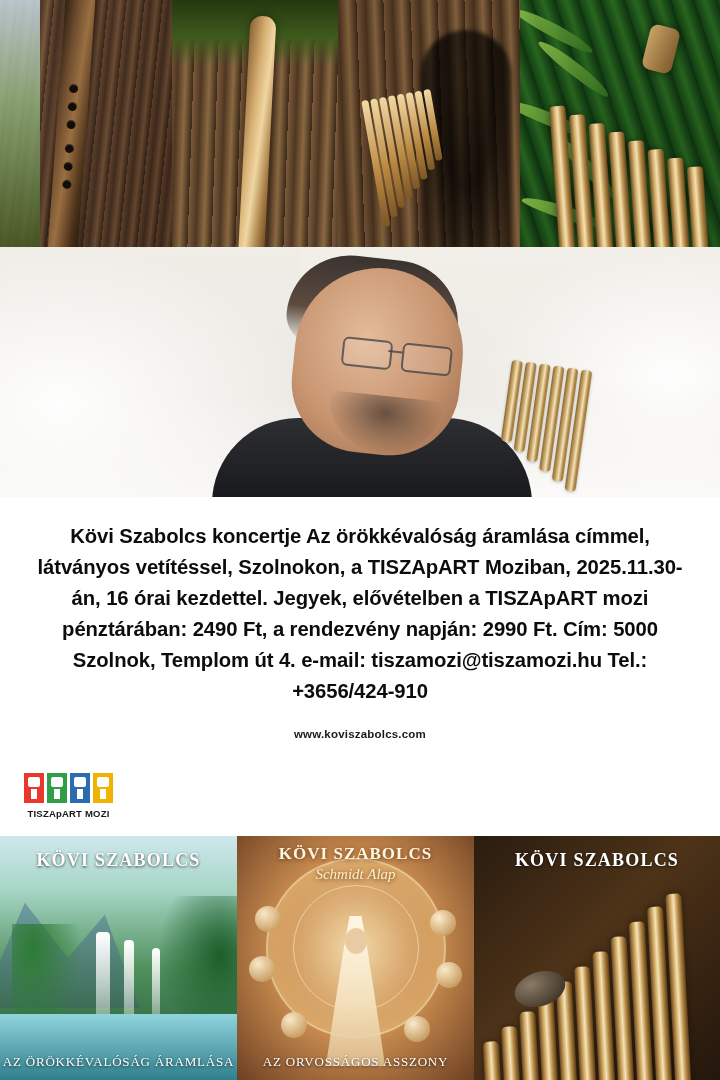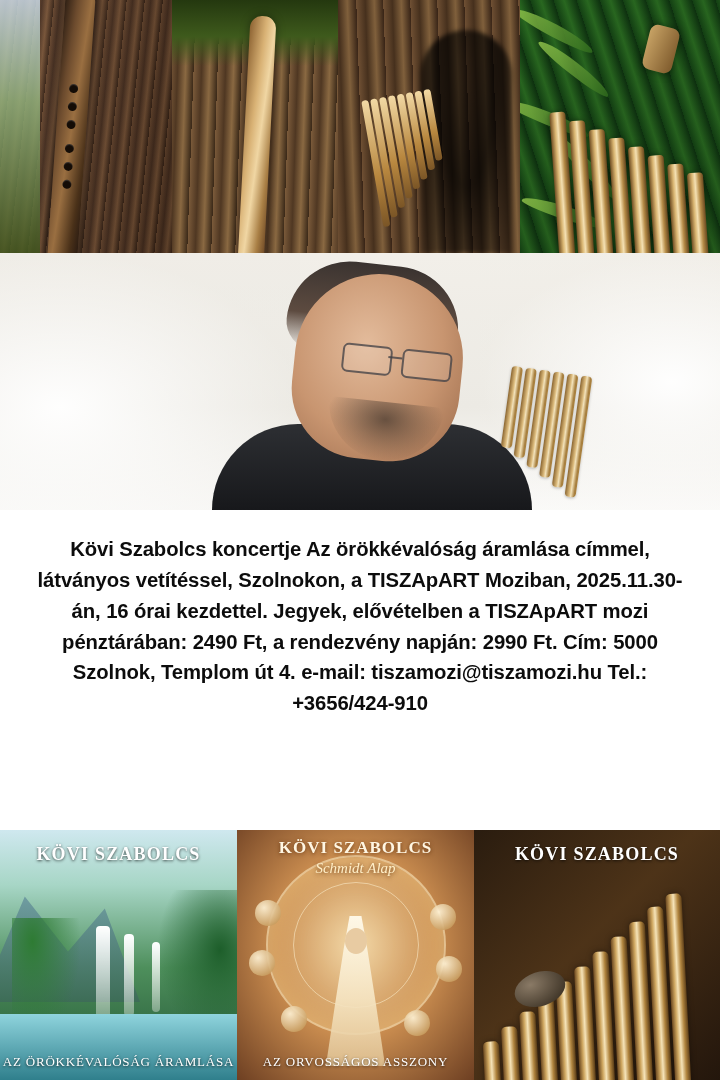--- a/index.html
+++ b/index.html
@@ -548,24 +548,34 @@
         <i style="height:90px"></i>
         <i style="height:98px"></i>
       <i style="height:106px"></i>
         <i style="height:114px"></i>
         <i style="height:122px"></i>
     </div>
   </div>
 
   <div class="text-block">
     <div class="main-text">Kövi Szabolcs koncertje Az örökkévalóság áramlása címmel, látványos vetítéssel, Szolnokon, a TISZApART Moziban, 2025.11.30-án, 16 órai kezdettel. Jegyek, elővételben a TISZApART mozi pénztárában: 2490 Ft, a rendezvény napján: 2990 Ft. Cím: 5000 Szolnok, Templom út 4. e-mail: tiszamozi@tiszamozi.hu Tel.: +3656/424-910</div>
+    <div class="website">www.koviszabolcs.com</div>
   </div>
 
   <div class="logo-row">
 
+    <div class="logo logo-tiszapart">
+      <div class="tp-marks">
+        <span class="tp-1"></span>
+          <span class="tp-2"></span>
+          <span class="tp-3"></span>
+          <span class="tp-4"></span>
+      </div>
+      <div class="tp-label">TISZApART MOZI</div>
+    </div>
 
 
 
   </div>
 
   <div class="album-strip">
 
     <div class="album a1">
       <div class="mount"></div>
       <div class="palm"></div>

